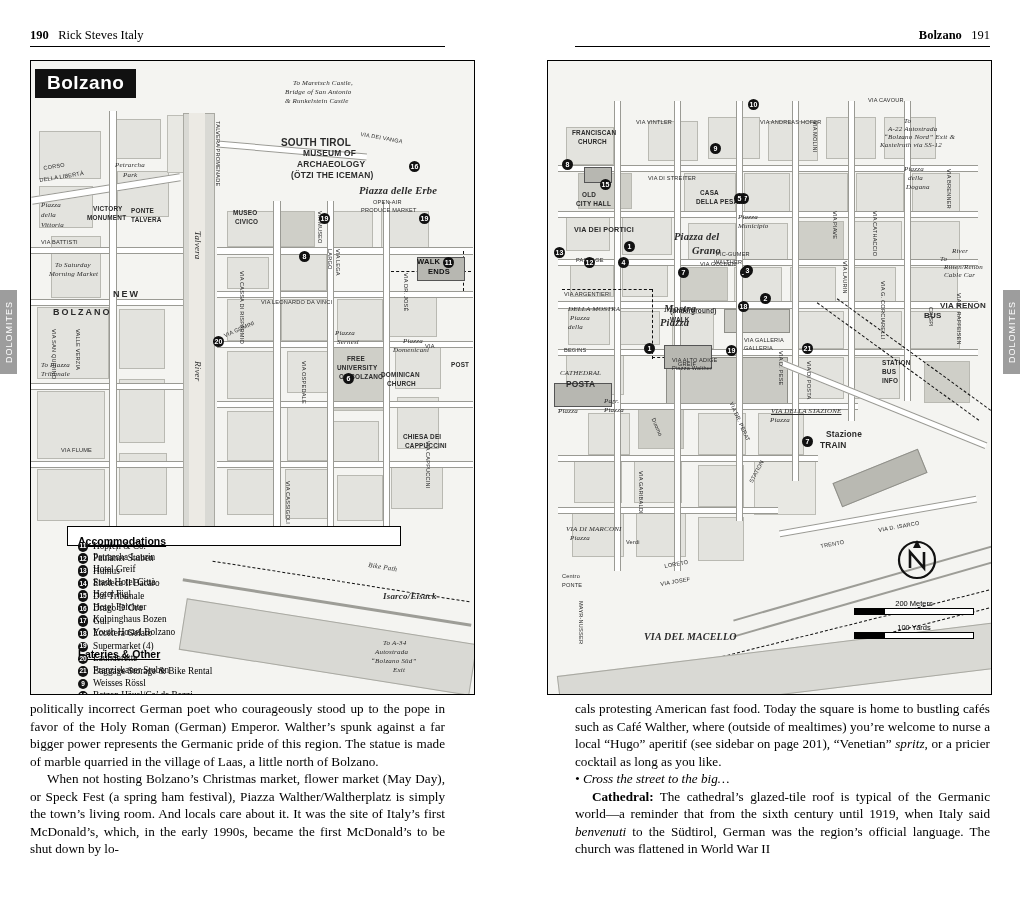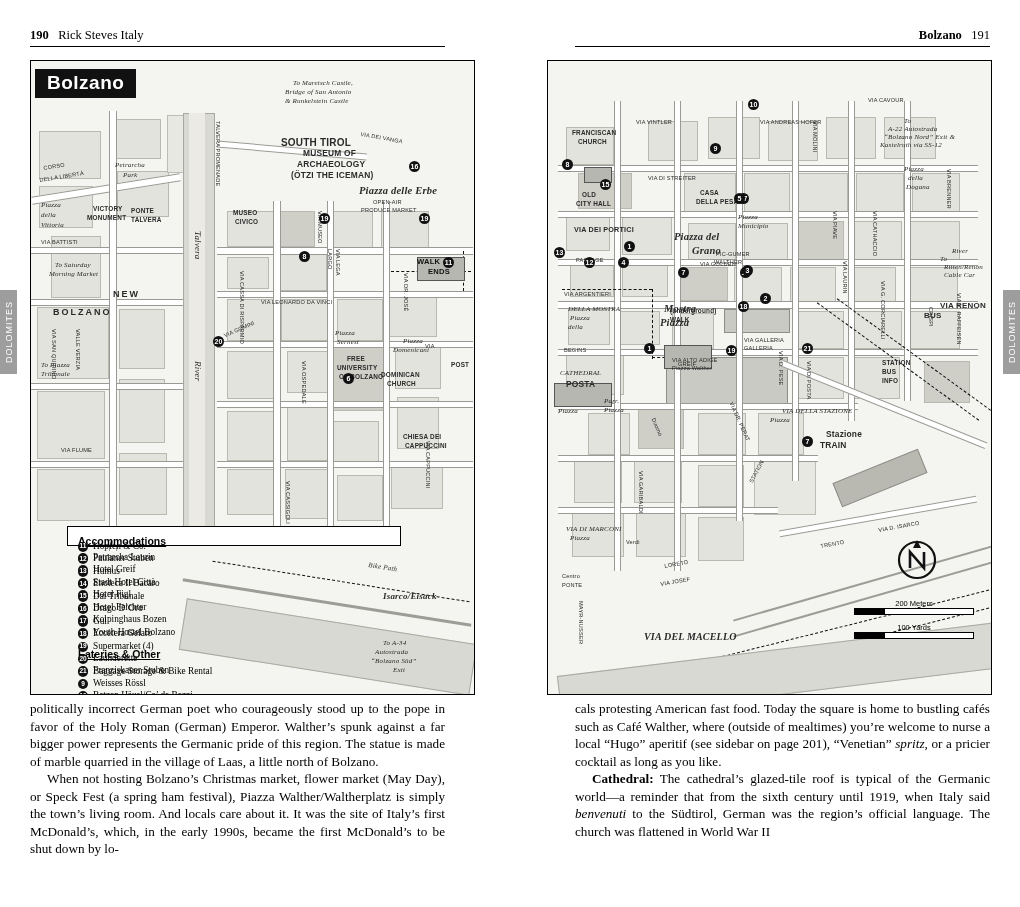--- a/index.html
+++ b/index.html
@@ -501,21 +501,21 @@
     <div class="mlabel cap" style="left:334px;top:298px;">STATION</div>
     <div class="mlabel cap" style="left:334px;top:307px;">BUS</div>
     <div class="mlabel cap" style="left:334px;top:316px;">INFO</div>
     <div class="mlabel cap" style="left:18px;top:318px;font-size:8.4px;">POSTA</div>
     <div class="mlabel it" style="left:12px;top:308px;">CATHEDRAL</div>
     <div class="mlabel it" style="left:10px;top:346px;">Piazza</div>
     <div class="mlabel it" style="left:56px;top:336px;">Parr.</div>
     <div class="mlabel it" style="left:56px;top:345px;">Piazza</div>
     <div class="mlabel rot" style="left:108px;top:356px;transform:rotate(66deg);transform-origin:0 0;">Duomo</div>
     <div class="mlabel rot" style="left:186px;top:340px;transform:rotate(66deg);transform-origin:0 0;">VIA DR. PERAT</div>
-    <div class="mlabel it" style="left:234px;top:346px;">VIA DELLA STAZIONE</div>
+    <div class="mlabel it" style="left:223px;top:346px;text-decoration:underline;">VIA DELLA STAZIONE</div>
     <div class="mlabel it" style="left:222px;top:355px;">Piazza</div>
     <div class="mlabel cap" style="left:278px;top:368px;font-size:8.4px;">Stazione</div>
     <div class="mlabel cap" style="left:272px;top:379px;font-size:8.4px;">TRAIN</div>
     <div class="mlabel rot" style="left:200px;top:420px;transform:rotate(-62deg);transform-origin:0 0;">STATION</div>
     <div class="mlabel rot" style="left:96px;top:410px;transform:rotate(90deg);transform-origin:0 0;">VIA GARIBALDI</div>
     <div class="mlabel rot" style="left:330px;top:466px;transform:rotate(-10deg);">VIA D. ISARCO</div>
     <div class="mlabel it" style="left:18px;top:464px;">VIA DI MARCONI</div>
     <div class="mlabel it" style="left:22px;top:473px;">Piazza</div>
     <div class="mlabel" style="left:78px;top:478px;">Verdi</div>
     <div class="mlabel" style="left:14px;top:512px;">Centro</div>
@@ -570,16 +570,17 @@
     </div>
   </div>
 
   <div class="col l">
     <p>politically incorrect German poet who courageously stood up to the pope in favor of the Holy Roman (German) Emperor. Walther’s spunk against a far bigger power represents the Germanic pride of this region. The statue is made of marble quarried in the village of Laas, a little north of Bolzano.</p>
     <p class="ind">When not hosting Bolzano’s Christmas market, flower market (May Day), or Speck Fest (a spring ham festival), Piazza Walther/Waltherplatz is simply the town’s living room. And locals care about it. It was the site of Italy’s first McDonald’s, which, in the early 1990s, became the first McDonald’s to be shut down by lo-</p>
   </div>
 
   <div class="col r">
     <p><span>cals protesting American fast food. Today the square is home to bustling cafés such as Café Walther, where (outside of mealtimes) you’re welcome to nurse a local “Hugo” aperitif (see sidebar on page 201), “Venetian” </span><span class="it">spritz</span><span>, or a pricier cocktail as long as you like.</span></p>
+    <p class="it">• Cross the street to the big…</p>
     <p class="ind"><span class="bold">Cathedral:</span><span> The cathedral’s glazed-tile roof is typical of the Germanic world—a reminder that from the sixth century until 1919, when Italy said </span><span class="it">benvenuti</span><span> to the Südtirol, German was the region’s official language. The church was flattened in World War II</span></p>
   </div>
 
 </div>
 
 </body></html>

